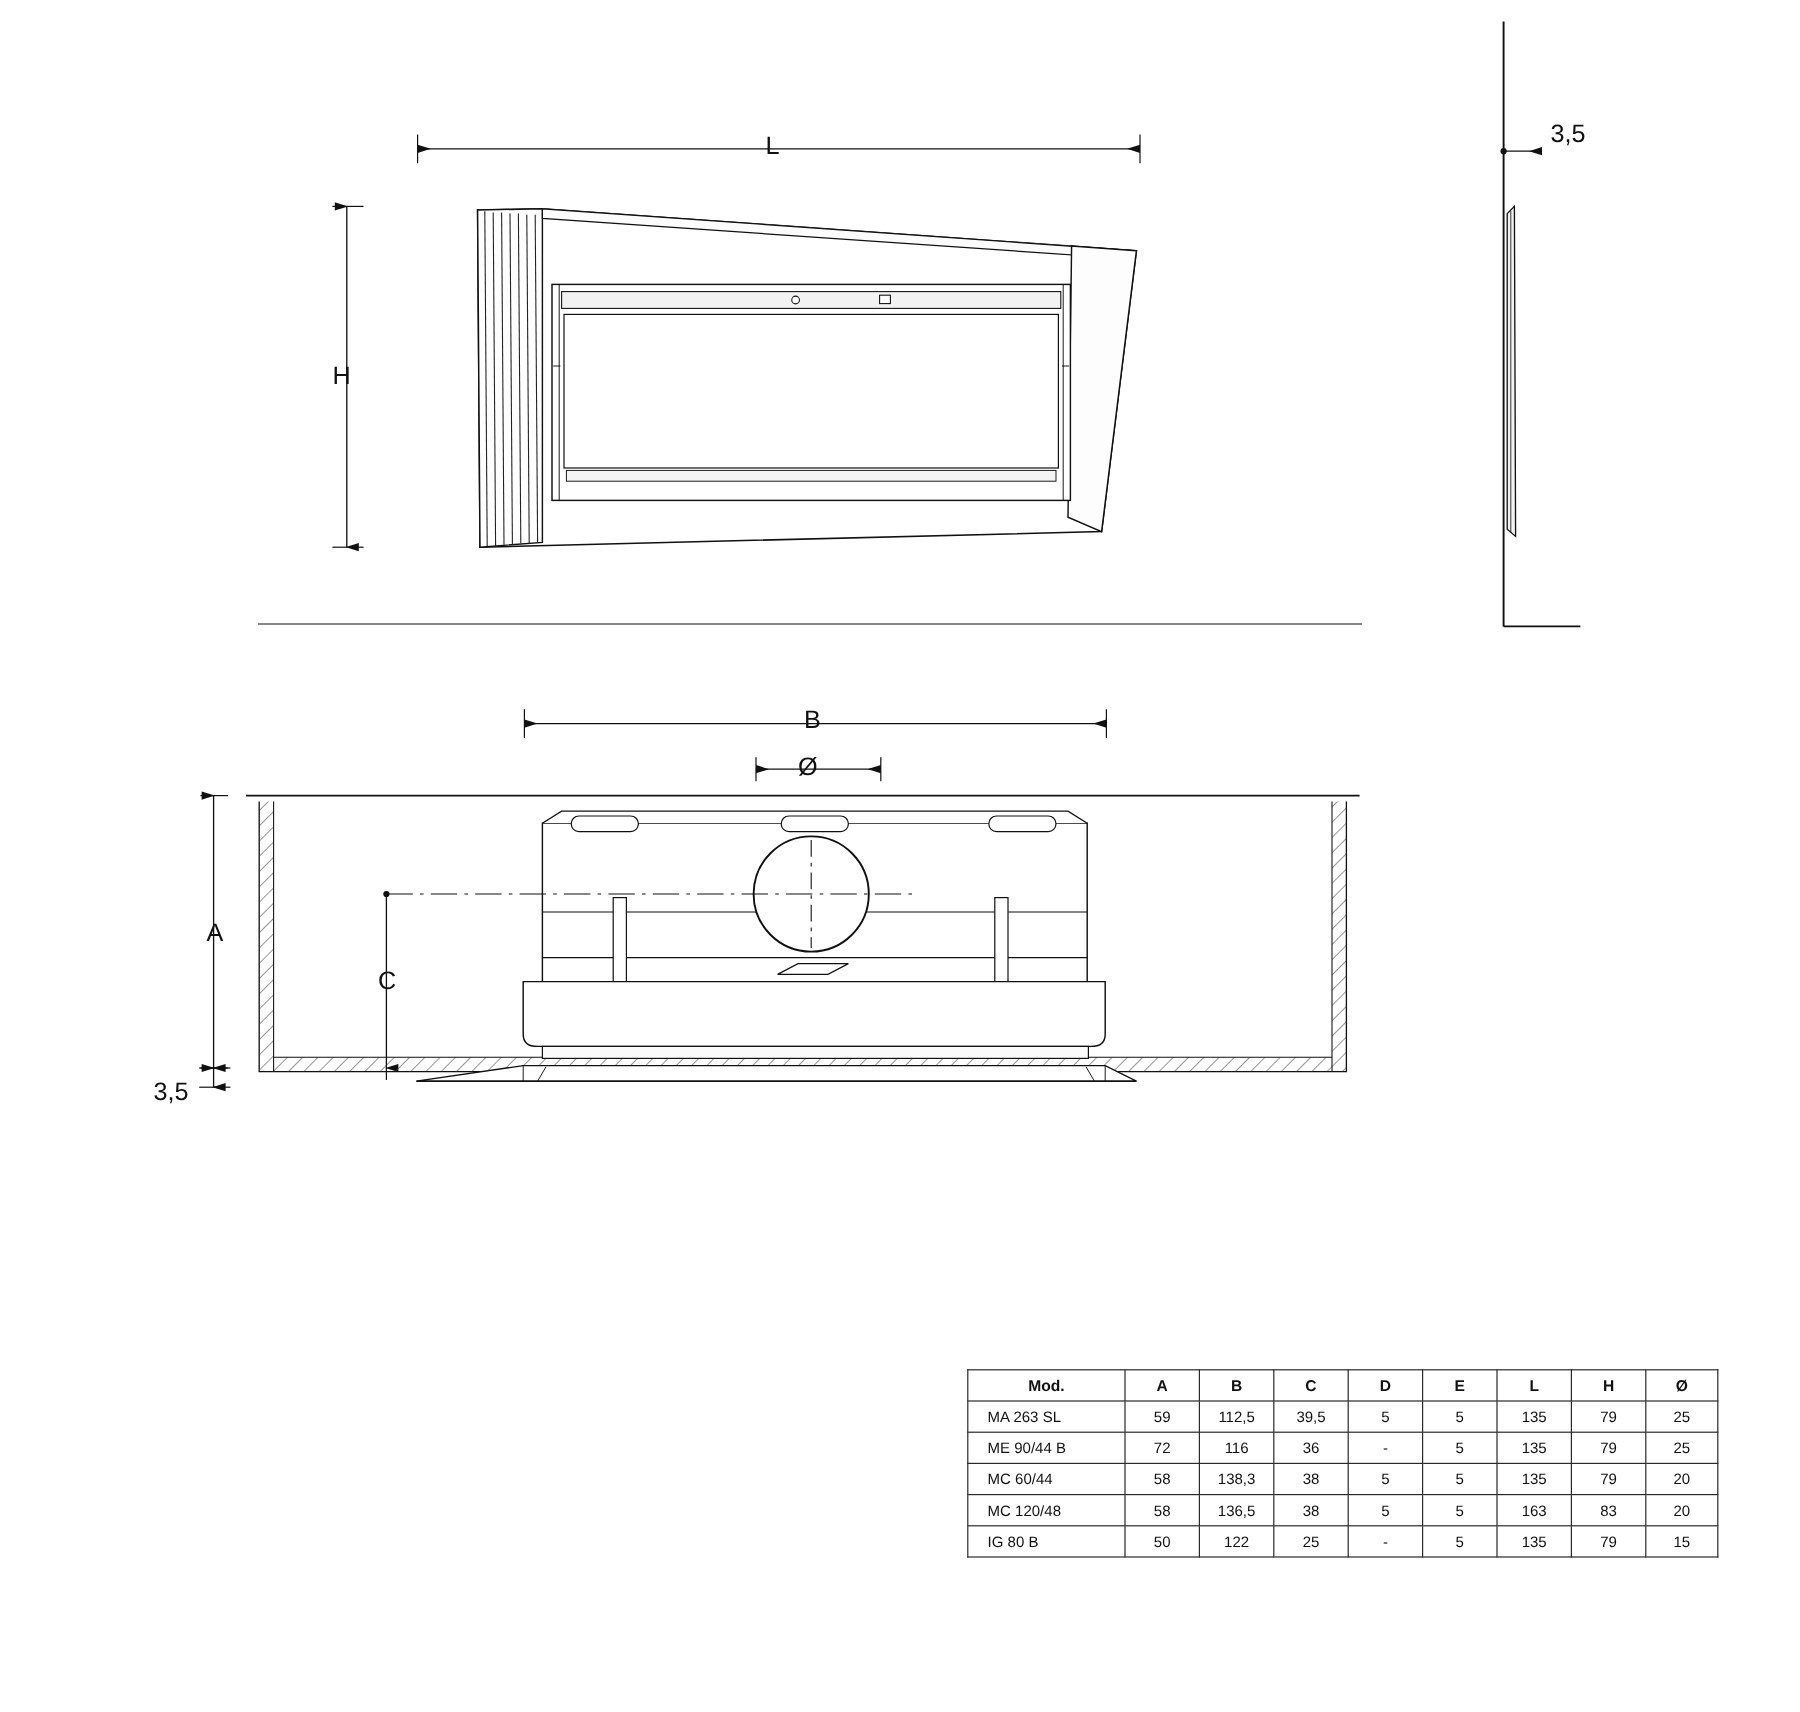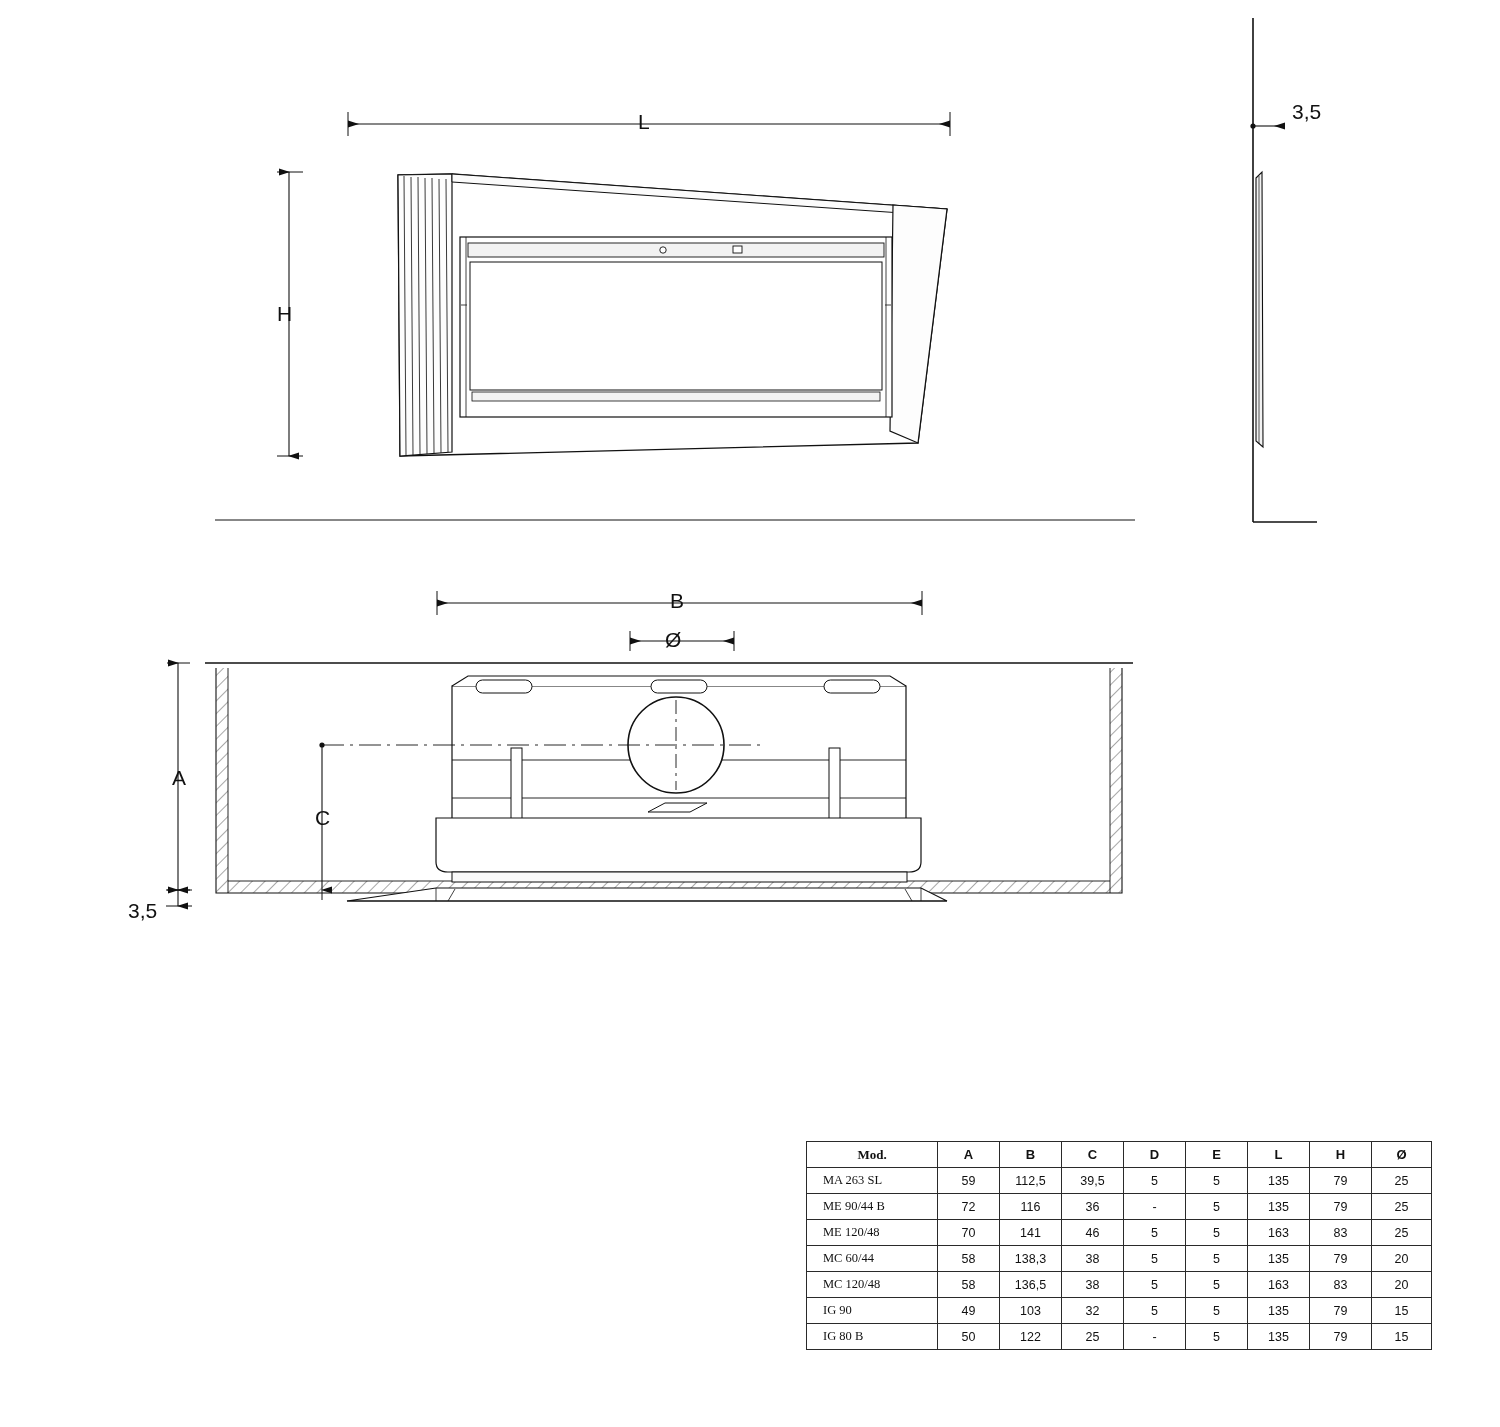--- a/index.html
+++ b/index.html
@@ -57,21 +57,20 @@
     font-weight: normal;
   }
   table.spec th {
     font-weight: bold;
     font-size: 13px;
   }
   table.spec td.model, table.spec th.model {
     text-align: left;
     padding-left: 16px;
     width: 110px;
-    font-family: Liberation Serif, serif;
   }
   table.spec th.model { text-align: center; padding-left: 4px; }
   table.spec col.c-num { width: 62px; }
   table.spec col.c-dia { width: 60px; }
 </style>
 </head>
 <body>
 
 <div class="canvas">
 
@@ -280,62 +279,40 @@
           <td>72</td>
           <td>116</td>
           <td>36</td>
           <td>-</td>
           <td>5</td>
           <td>135</td>
           <td>79</td>
           <td>25</td>
         </tr>
         <tr>
-          <td class="model">ME 120/48</td>
-          <td>70</td>
-          <td>141</td>
-          <td>46</td>
-          <td>5</td>
-          <td>5</td>
-          <td>163</td>
-          <td>83</td>
-          <td>25</td>
-        </tr>
-        <tr>
           <td class="model">MC 60/44</td>
           <td>58</td>
           <td>138,3</td>
           <td>38</td>
           <td>5</td>
           <td>5</td>
           <td>135</td>
           <td>79</td>
           <td>20</td>
         </tr>
         <tr>
           <td class="model">MC 120/48</td>
           <td>58</td>
           <td>136,5</td>
           <td>38</td>
           <td>5</td>
           <td>5</td>
           <td>163</td>
           <td>83</td>
           <td>20</td>
-        </tr>
-        <tr>
-          <td class="model">IG 90</td>
-          <td>49</td>
-          <td>103</td>
-          <td>32</td>
-          <td>5</td>
-          <td>5</td>
-          <td>135</td>
-          <td>79</td>
-          <td>15</td>
         </tr>
         <tr>
           <td class="model">IG 80 B</td>
           <td>50</td>
           <td>122</td>
           <td>25</td>
           <td>-</td>
           <td>5</td>
           <td>135</td>
           <td>79</td>

